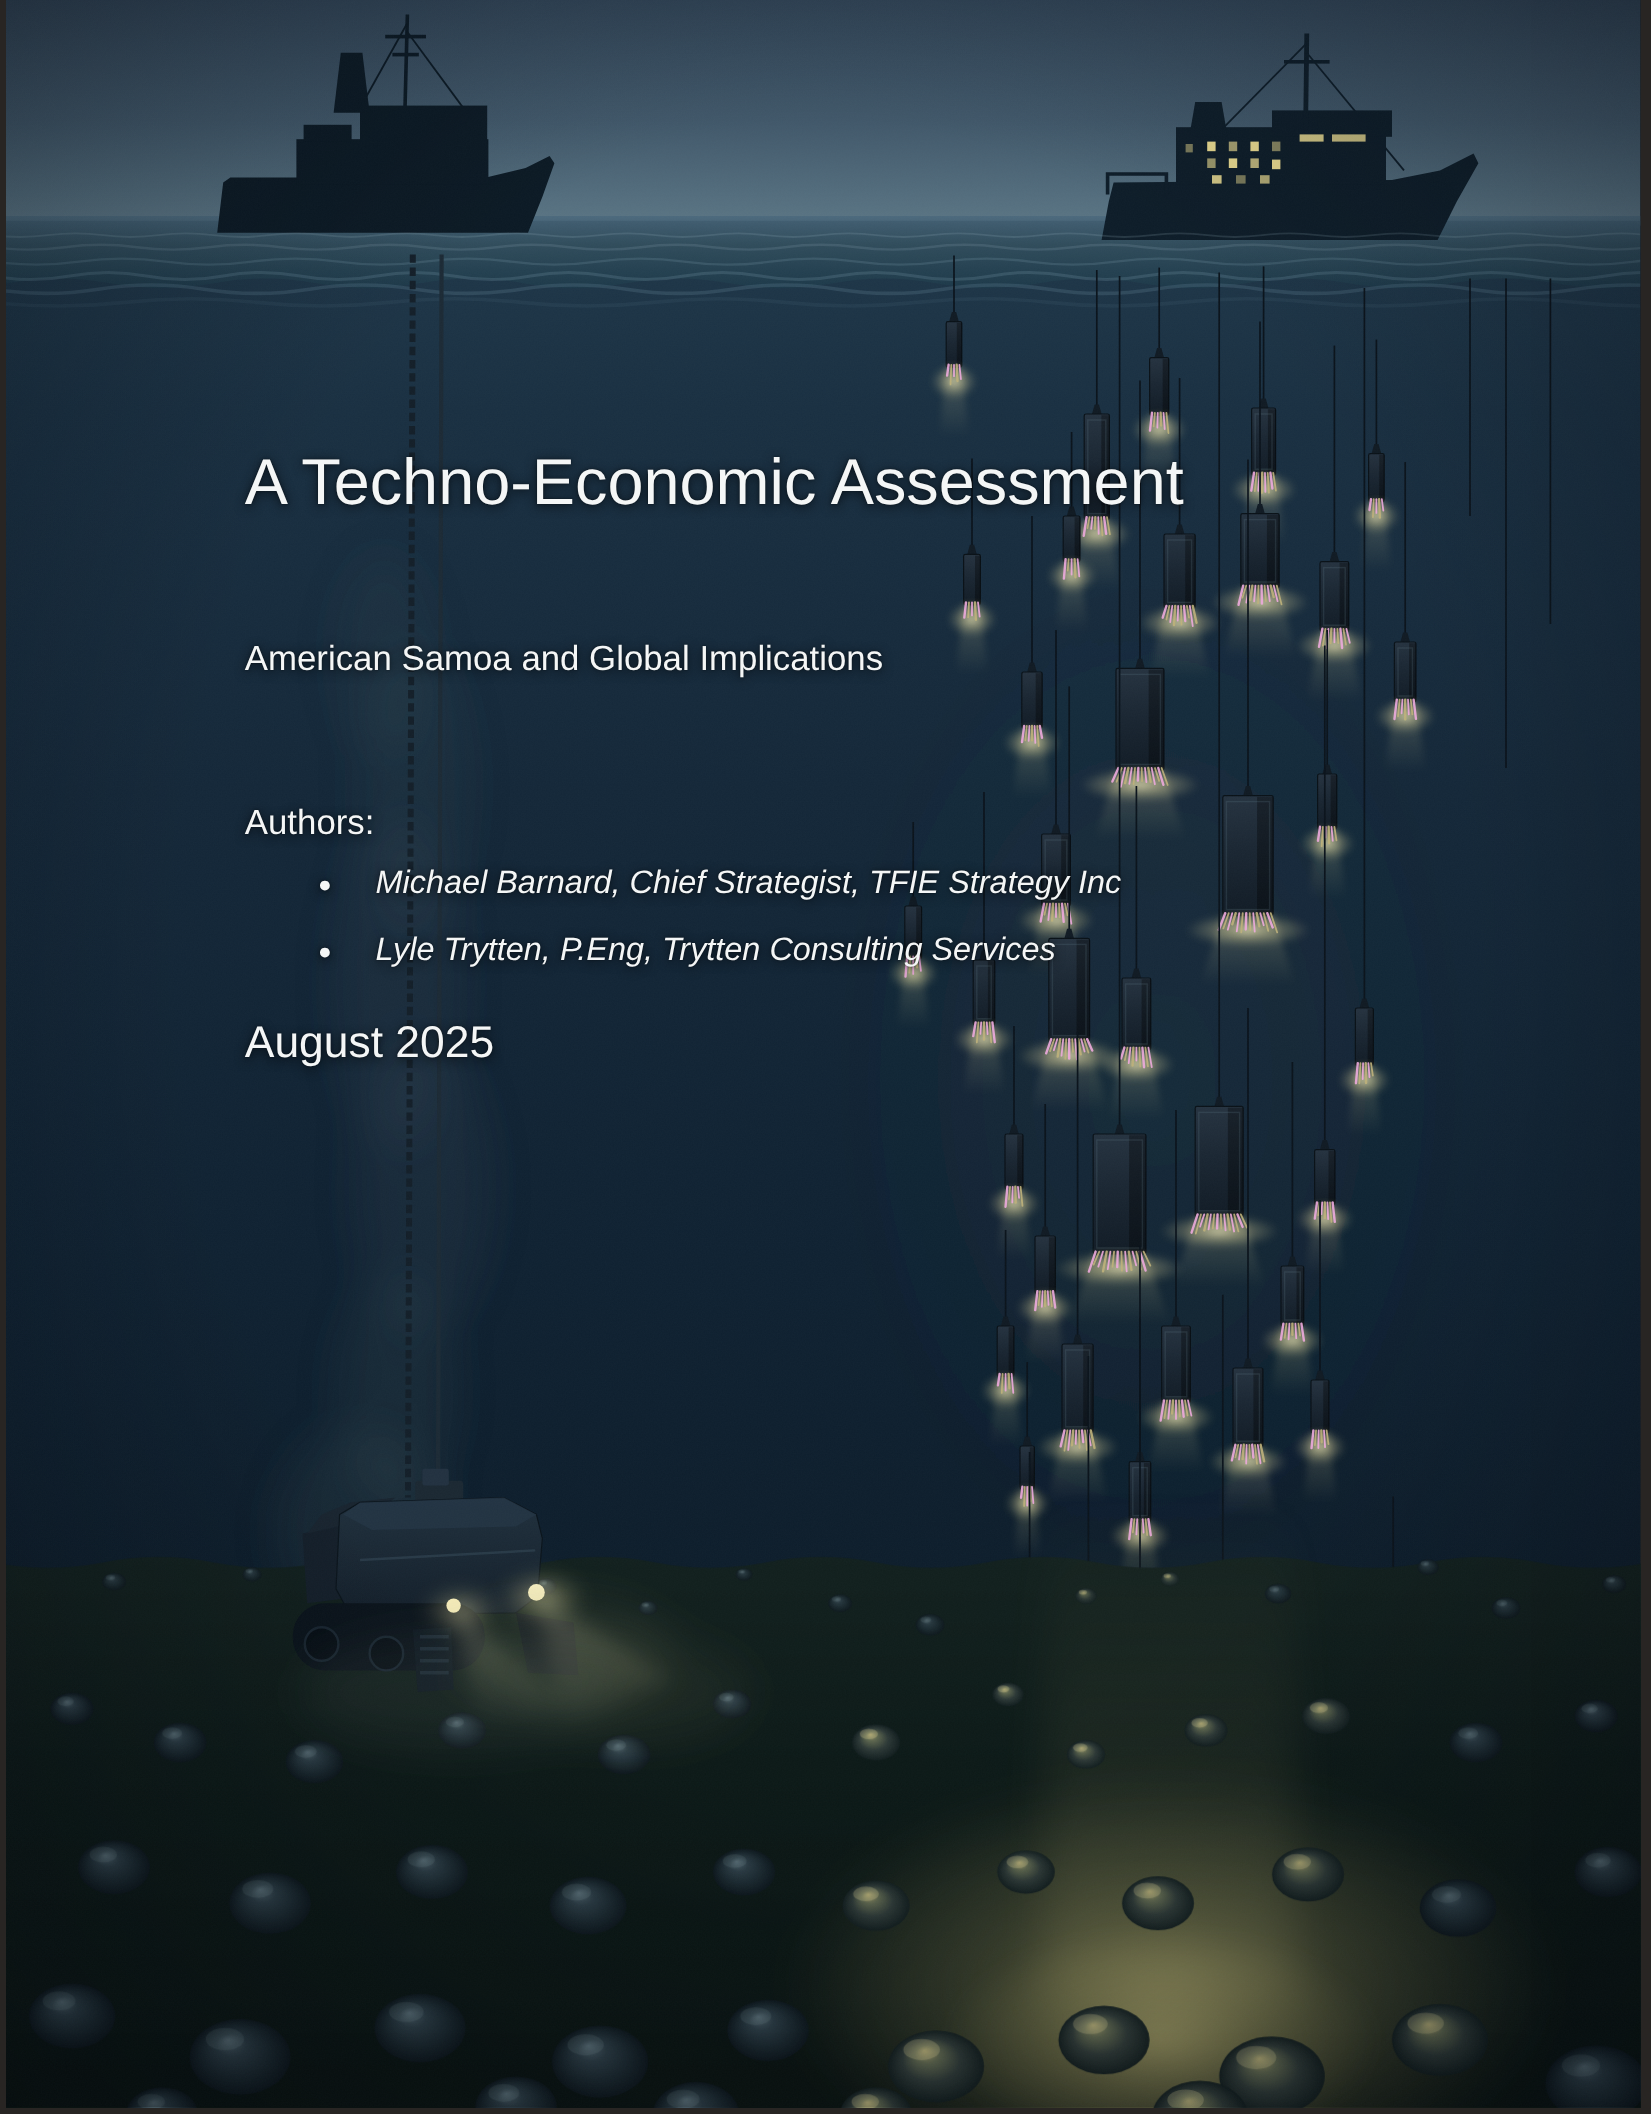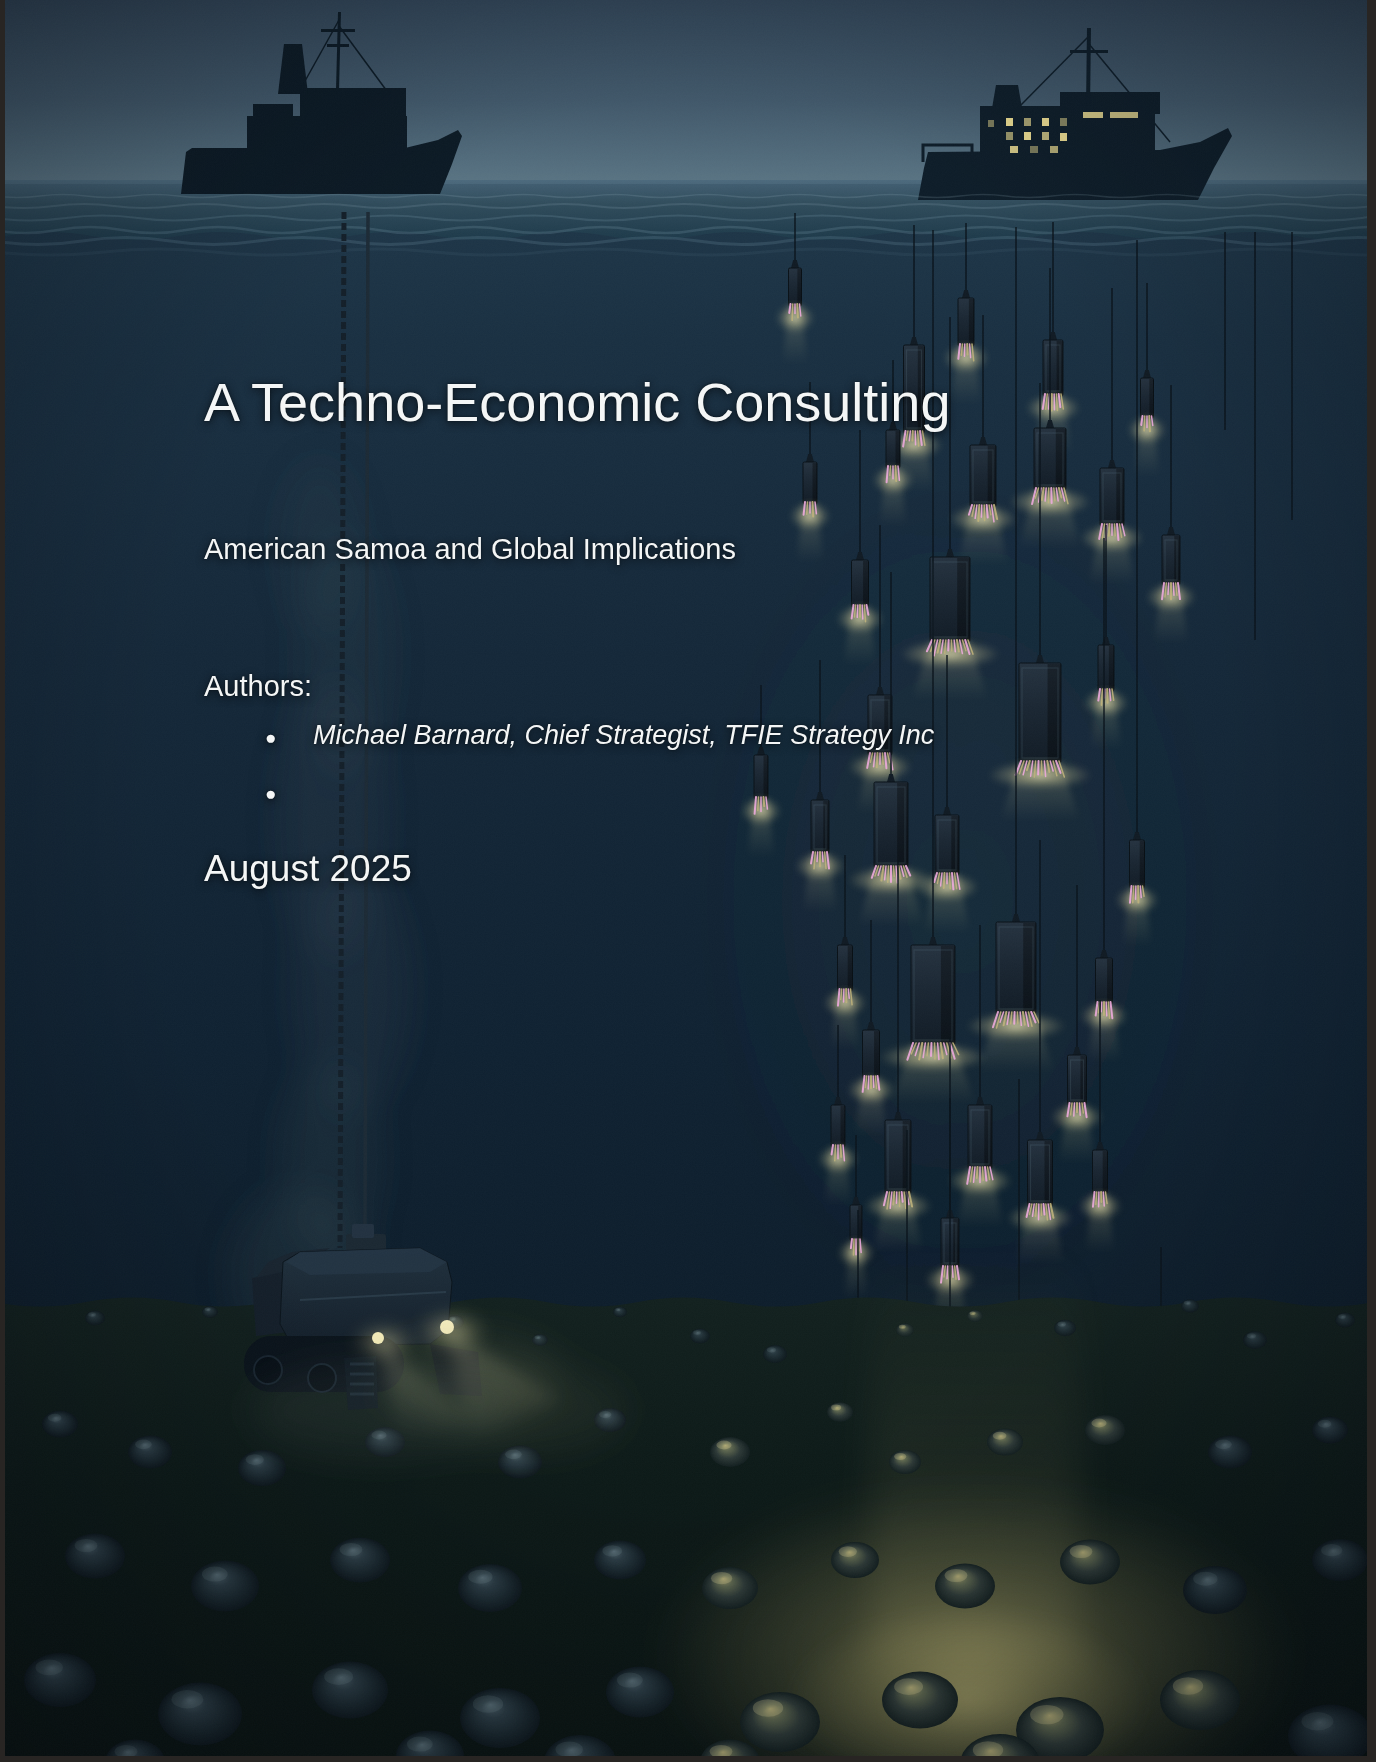--- a/index.html
+++ b/index.html
@@ -1159,28 +1159,29 @@
           <ellipse cx="530" cy="1410" rx="95" ry="42" fill="#7d7f63" opacity=".10"></ellipse>
         </g>
       </g>
 
       <rect x="-6" y="-4" width="1388" height="1764" fill="url(#vigR)"></rect>
       <rect x="-6" y="-4" width="1388" height="1764" filter="url(#grainF)" opacity=".55"></rect>
     </svg>
 
     <div class="cover-text">
       <div class="title">
-        <div>A Techno-Economic Consulting</div>
+        <div>A Techno-Economic Assessment</div>
       </div>
       <div class="subtitle">American Samoa and Global Implications</div>
       <div class="authors-label">Authors:</div>
       <div class="bullet-row bullet-1">
         <span class="dot">●</span>
         <span class="btext">Michael Barnard, Chief Strategist, TFIE Strategy Inc</span>
       </div>
       <div class="bullet-row bullet-2">
         <span class="dot">●</span>
+        <span class="btext">Lyle Trytten, P.Eng, Trytten Consulting Services</span>
       </div>
       <div class="date">August 2025</div>
     </div>
 
   </div>
 </div>
 
 </body></html>

